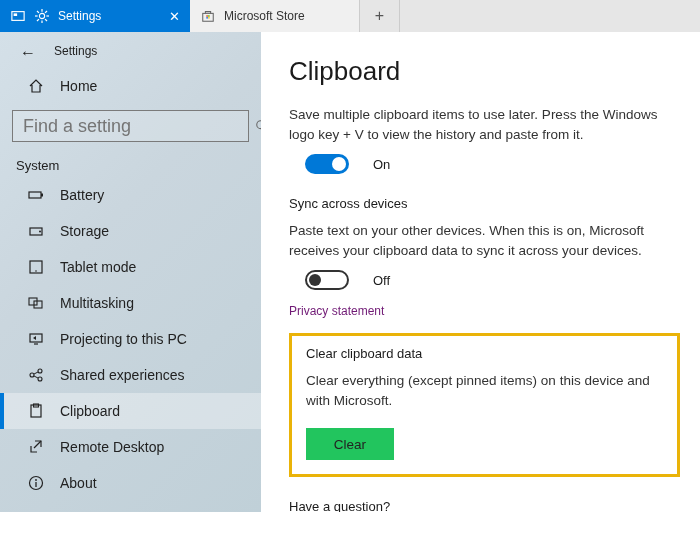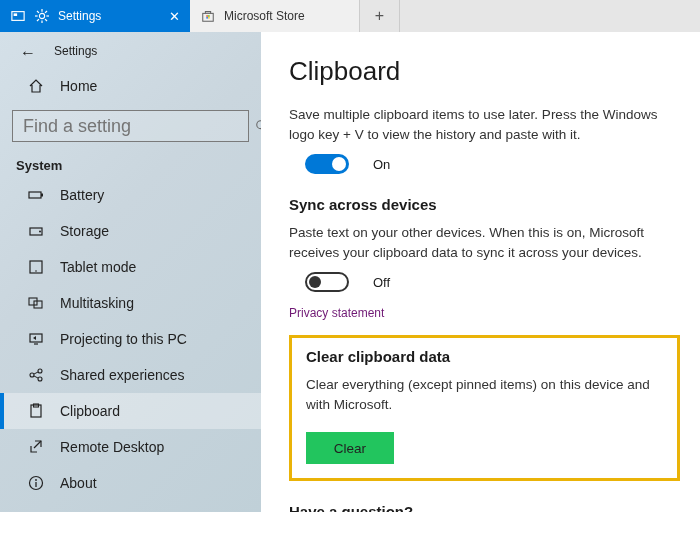--- a/index.html
+++ b/index.html
@@ -12,28 +12,28 @@
 .tab .close { margin-left: auto; font-size: 13px; }
 .newtab { width: 40px; display: flex; align-items: center; justify-content: center; font-size: 16px; color: #555; border-right: 1px solid #ccc; }
 .body { flex: 1; display: flex; min-height: 0; }
 .sidebar { width: 261px; background: linear-gradient(135deg, #d4e0e8 0%, #cad6de 40%, #c0d0d8 100%); display: flex; flex-direction: column; font-size: 14px; color: #222; overflow-y: auto; }
 .sb-header { display: flex; align-items: center; gap: 18px; padding: 10px 18px 8px 20px; }
 .sb-back { font-size: 16px; }
 .sb-title { font-size: 12px; }
 .sb-home { display: flex; align-items: center; gap: 16px; padding: 10px 20px; }
 .sb-search { margin: 6px 12px 10px 12px; height: 32px; border: 1px solid #7a7a7a; background: rgba(255,255,255,0.15); display: flex; align-items: center; padding: 0 10px; }
 .sb-search input { flex: 1; border: none; background: transparent; font-size: 18px; color: #555; outline: none; }
-.sb-group { padding: 6px 16px 4px 16px; font-weight: 700; font-size: 13px; }
+.sb-group { padding: 6px 16px 4px 16px; font-weight: 400; font-size: 13px; }
 .sb-item { display: flex; align-items: center; gap: 16px; padding: 10px 28px; position: relative; cursor: default; }
 .sb-item.selected { background: rgba(255,255,255,0.35); }
 .sb-item.selected::before { content: ""; position: absolute; left: 0; top: 0; bottom: 0; width: 4px; background: #0078d7; }
 .sb-icon { width: 16px; height: 16px; display: flex; align-items: center; justify-content: center; color: #222; }
 .content { flex: 1; padding: 24px 20px 10px 28px; overflow-y: auto; color: #1b1b1b; }
 .content h1 { font-size: 26px; font-weight: 400; margin-bottom: 18px; }
-.content h2 { font-size: 15px; font-weight: 700; margin: 22px 0 10px 0; }
+.content h2 { font-size: 13px; font-weight: 400; margin: 22px 0 10px 0; }
 .content p { font-size: 13.5px; color: #333; line-height: 1.45; margin-bottom: 10px; max-width: 370px; }
 .toggle-row { display: flex; align-items: center; gap: 24px; margin: 8px 16px; }
 .toggle { width: 44px; height: 20px; border-radius: 10px; position: relative; }
 .toggle.on { background: #0078d7; }
 .toggle.on::after { content: ""; position: absolute; right: 3px; top: 3px; width: 14px; height: 14px; border-radius: 50%; background: #fff; }
 .toggle.off { background: #fff; border: 2px solid #333; }
 .toggle.off::after { content: ""; position: absolute; left: 2px; top: 2px; width: 12px; height: 12px; border-radius: 50%; background: #333; }
 .toggle-label { font-size: 13px; }
 .link { color: #701a75; font-size: 12px; cursor: pointer; margin-top: 6px; display: inline-block; }
 .highlight-box { border: 3px solid #eab308; padding: 10px 14px 14px 14px; margin-top: 14px; }
@@ -195,21 +195,21 @@
               <circle cx="8" cy="5" r="0.9" fill="#222"></circle>
               <line x1="8" y1="7" x2="8" y2="12" stroke="#222" stroke-width="1.3"></line>
             </svg>
           </span>
         <span>About</span>
       </div>
     </div>
 
     <div class="content">
       <h1>Clipboard</h1>
-      <p>Save multiple clipboard items to use later. Press the Windows logo key + V to view the history and paste with it.</p>
+      <p>Save multiple clipboard items to use later. Press the Windows logo key + V to view the history and paste from it.</p>
       <div class="toggle-row">
         <div class="toggle on"></div>
         <span class="toggle-label">On</span>
       </div>
 
       <h2>Sync across devices</h2>
       <p>Paste text on your other devices. When this is on, Microsoft receives your clipboard data to sync it across your devices.</p>
       <div class="toggle-row">
         <div class="toggle off"></div>
         <span class="toggle-label">Off</span>

